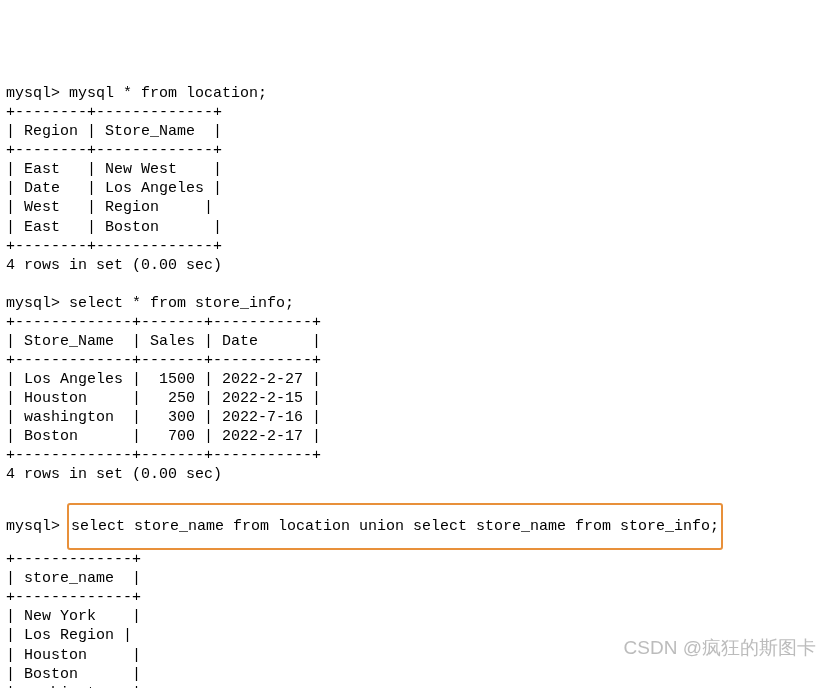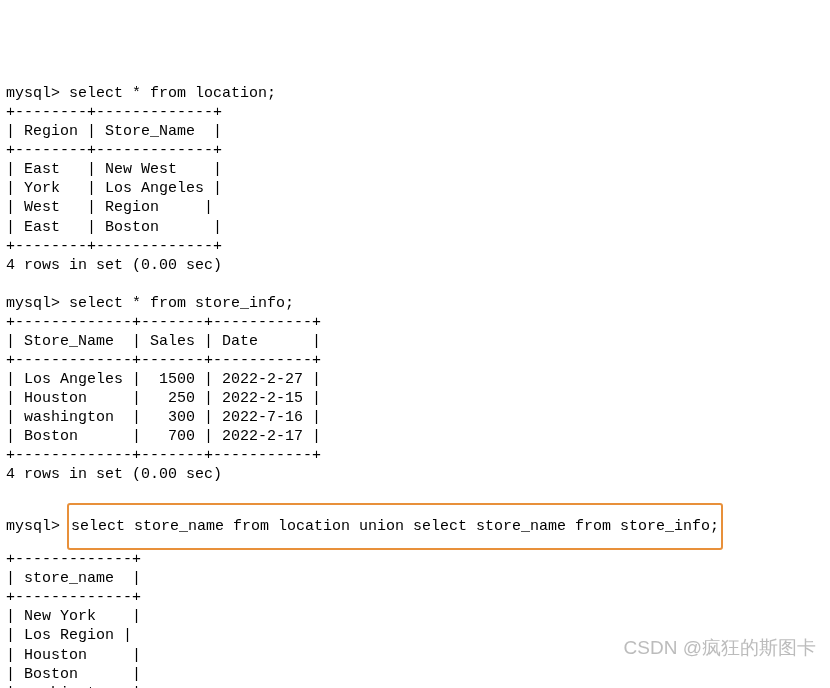--- a/index.html
+++ b/index.html
@@ -38,26 +38,26 @@
       font-family: sans-serif;
       font-size: 19px;
       pointer-events: none;
     }
   </style>
 </head>
 <body>
 
 
 
-<span class="prompt">mysql&gt; </span><span>select * from location;</span>
+<span class="prompt">mysql&gt; </span><span>mysql * from location;</span>
 <span>+--------+-------------+</span>
 <span>| Region | Store_Name  |</span>
 <span>+--------+-------------+</span>
 <span>| East   | New West    |</span>
-<span>| York   | Los Angeles |</span>
+<span>| Date   | Los Angeles |</span>
 <span>| West   | Region     |</span>
 <span>| East   | Boston      |</span>
 <span>+--------+-------------+</span>
 <span>4 rows in set (0.00 sec)</span>
 
 <span class="prompt">mysql&gt; </span><span>select * from store_info;</span>
 <span>+-------------+-------+-----------+</span>
 <span>| Store_Name  | Sales | Date      |</span>
 <span>+-------------+-------+-----------+</span>
 <span>| Los Angeles |  1500 | 2022-2-27 |</span>

